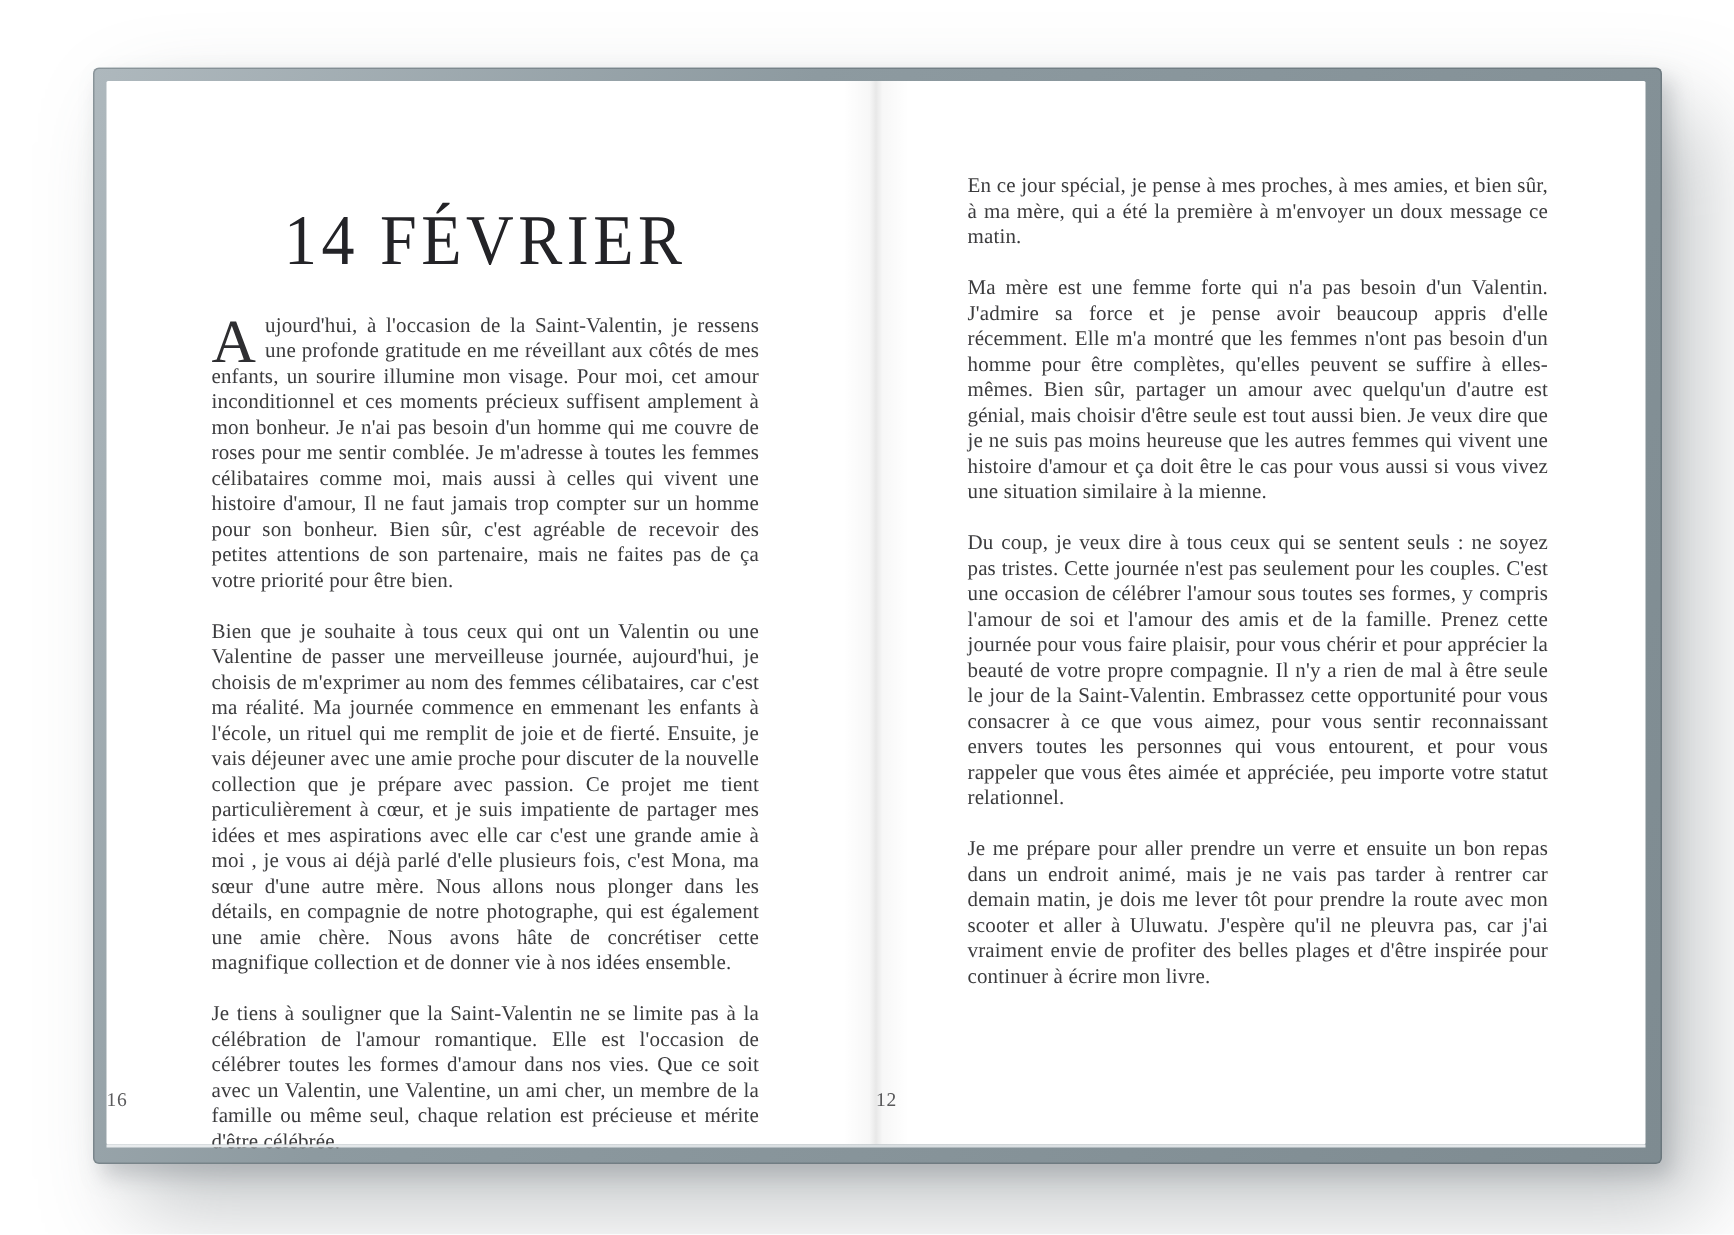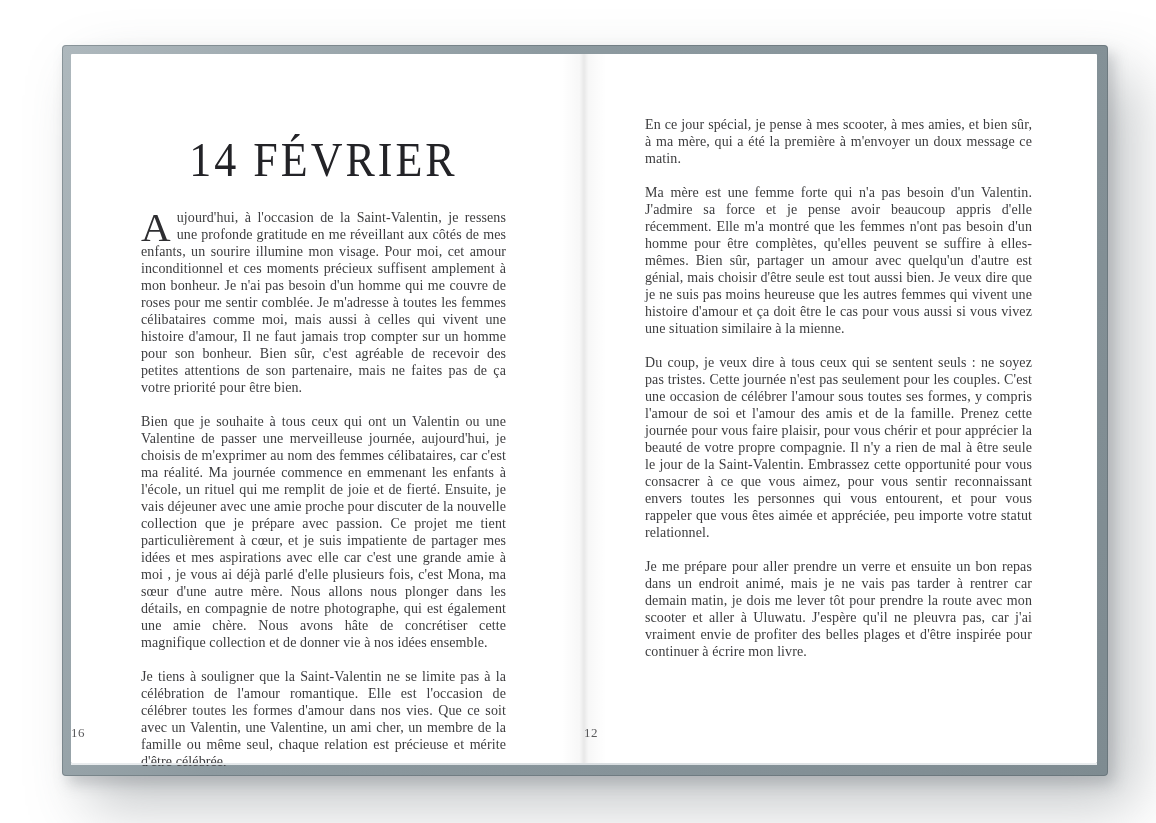--- a/index.html
+++ b/index.html
@@ -114,21 +114,21 @@
         <h1 class="chapter-title">14 FÉVRIER</h1>
         <p>
           <span class="dropcap">A</span><span>ujourd'hui, à l'occasion de la Saint-Valentin, je ressens une profonde gratitude en me réveillant aux côtés de mes enfants, un sourire illumine mon visage. Pour moi, cet amour inconditionnel et ces moments précieux suffisent amplement à mon bonheur. Je n'ai pas besoin d'un homme qui me couvre de roses pour me sentir comblée. Je m'adresse à toutes les femmes célibataires comme moi, mais aussi à celles qui vivent une histoire d'amour, Il ne faut jamais trop compter sur un homme pour son bonheur. Bien sûr, c'est agréable de recevoir des petites attentions de son partenaire, mais ne faites pas de ça votre priorité pour être bien.</span>
         </p>
         <p>Bien que je souhaite à tous ceux qui ont un Valentin ou une Valentine de passer une merveilleuse journée, aujourd'hui, je choisis de m'exprimer au nom des femmes célibataires, car c'est ma réalité. Ma journée commence en emmenant les enfants à l'école, un rituel qui me remplit de joie et de fierté. Ensuite, je vais déjeuner avec une amie proche pour discuter de la nouvelle collection que je prépare avec passion. Ce projet me tient particulièrement à cœur, et je suis impatiente de partager mes idées et mes aspirations avec elle car c'est une grande amie à moi , je vous ai déjà parlé d'elle plusieurs fois, c'est Mona, ma sœur d'une autre mère. Nous allons nous plonger dans les détails, en compagnie de notre photographe, qui est également une amie chère. Nous avons hâte de concrétiser cette magnifique collection et de donner vie à nos idées ensemble.</p>
         <p>Je tiens à souligner que la Saint-Valentin ne se limite pas à la célébration de l'amour romantique. Elle est l'occasion de célébrer toutes les formes d'amour dans nos vies. Que ce soit avec un Valentin, une Valentine, un ami cher, un membre de la famille ou même seul, chaque relation est précieuse et mérite d'être célébrée.</p>
         <div class="pagenum">16</div>
       </div>
 
       <div class="page right">
-        <p>En ce jour spécial, je pense à mes scooter, à mes amies, et bien sûr, à ma mère, qui a été la première à m'envoyer un doux message ce matin.</p>
+        <p>En ce jour spécial, je pense à mes proches, à mes amies, et bien sûr, à ma mère, qui a été la première à m'envoyer un doux message ce matin.</p>
         <p>Ma mère est une femme forte qui n'a pas besoin d'un Valentin. J'admire sa force et je pense avoir beaucoup appris d'elle récemment. Elle m'a montré que les femmes n'ont pas besoin d'un homme pour être complètes, qu'elles peuvent se suffire à elles-mêmes. Bien sûr, partager un amour avec quelqu'un d'autre est génial, mais choisir d'être seule est tout aussi bien. Je veux dire que je ne suis pas moins heureuse que les autres femmes qui vivent une histoire d'amour et ça doit être le cas pour vous aussi si vous vivez une situation similaire à la mienne.</p>
         <p>Du coup, je veux dire à tous ceux qui se sentent seuls : ne soyez pas tristes. Cette journée n'est pas seulement pour les couples. C'est une occasion de célébrer l'amour sous toutes ses formes, y compris l'amour de soi et l'amour des amis et de la famille. Prenez cette journée pour vous faire plaisir, pour vous chérir et pour apprécier la beauté de votre propre compagnie. Il n'y a rien de mal à être seule le jour de la Saint-Valentin. Embrassez cette opportunité pour vous consacrer à ce que vous aimez, pour vous sentir reconnaissant envers toutes les personnes qui vous entourent, et pour vous rappeler que vous êtes aimée et appréciée, peu importe votre statut relationnel.</p>
         <p>Je me prépare pour aller prendre un verre et ensuite un bon repas dans un endroit animé, mais je ne vais pas tarder à rentrer car demain matin, je dois me lever tôt pour prendre la route avec mon scooter et aller à Uluwatu. J'espère qu'il ne pleuvra pas, car j'ai vraiment envie de profiter des belles plages et d'être inspirée pour continuer à écrire mon livre.</p>
         <div class="pagenum">12</div>
       </div>
 
       <div class="gutter-shadow"></div>
     </div>
     <div class="page-stack-edge"></div>
   </div>

